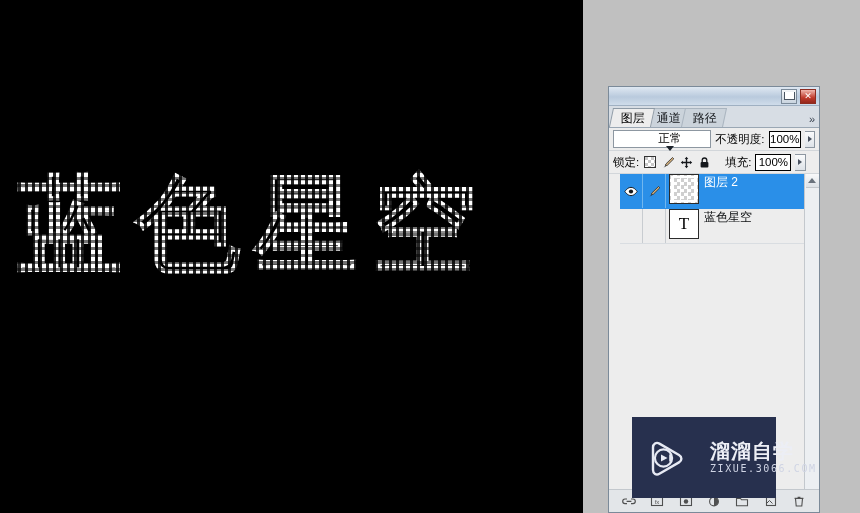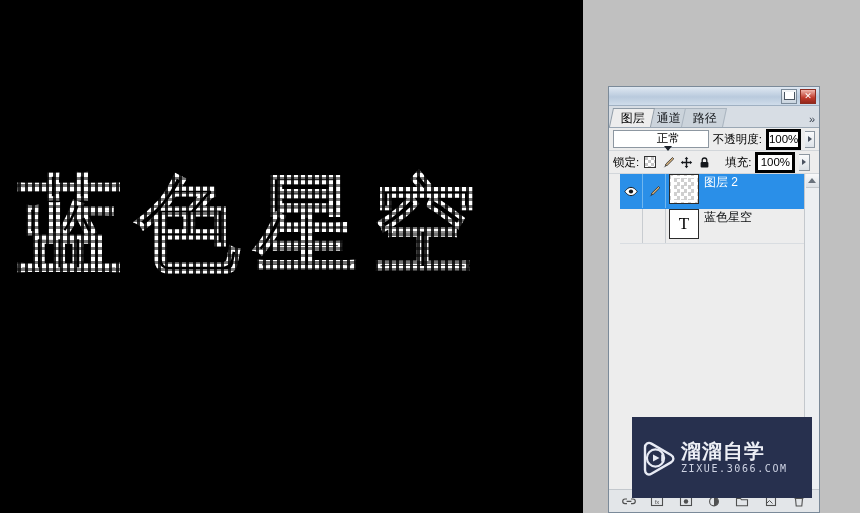--- a/index.html
+++ b/index.html
@@ -106,21 +106,21 @@
     border-bottom:1px solid #d2d6da;
   }
   .blend-select{
     width:84px;height:16px;background:#fff;border:1px solid #8d97a1;
     display:flex;align-items:center;justify-content:space-between;
     padding:0 3px 0 18px;font-size:11.5px;color:#000;cursor:pointer;flex-direction:column;
   }
   .caret{width:0;height:0;border-left:4px solid transparent;border-right:4px solid transparent;border-top:5px solid #1d232b;}
   .lbl{font-size:11.5px;color:#000;white-space:nowrap;}
   .numbox{
-    height:15px;width:34px;background:#fff;border:3px solid #000000;
+    height:15px;width:34px;background:#fff;border:1px solid #000000;
     font-size:11.5px;color:#000;display:flex;align-items:center;justify-content:center;
     cursor:text;
   }
   .spin{
     width:10px;height:15px;border:1px solid #8d97a1;border-left:none;
     background:linear-gradient(#fafbfc,#dde2e7);
     display:flex;align-items:center;justify-content:center;cursor:pointer;
   }
   .spin i{width:0;height:0;border-top:3px solid transparent;border-bottom:3px solid transparent;border-left:4px solid #4a5260;display:block;}
 
@@ -174,23 +174,23 @@
   .sb-arrow i{width:0;height:0;border-left:4px solid transparent;border-right:4px solid transparent;border-bottom:5px solid #6a737d;}
 
   .panel-bottom{
     height:22px;background:#e3e6e9;border-top:1px solid #c3c8cd;
     display:flex;align-items:center;justify-content:space-around;padding:0 6px;
   }
   .bbtn{width:15px;height:15px;opacity:.8;cursor:pointer;display:flex;align-items:center;justify-content:center;}
 
   
   .watermark{
-    position:absolute;left:632px;top:417px;width:180px;height:81px;
-    background:#27304e;display:flex;align-items:center;gap:1px;
-    padding-left:6px;box-sizing:border-box;
+    position:absolute;left:632px;top:417px;width:144px;height:81px;
+    background:#27304e;display:flex;align-items:center;gap:22px;
+    padding-left:14px;box-sizing:border-box;
   }
   .wm-logo{
     width:42px;height:42px;flex:none;position:relative;
   }
   .wm-text{display:flex;flex-direction:column;gap:3px;}
   .wm-main{
     font-size:20px;font-weight:bold;color:#eceef5;letter-spacing:1px;
     font-family:"DejaVu Sans","Liberation Sans",sans-serif;line-height:1;
   }
   .wm-sub{

